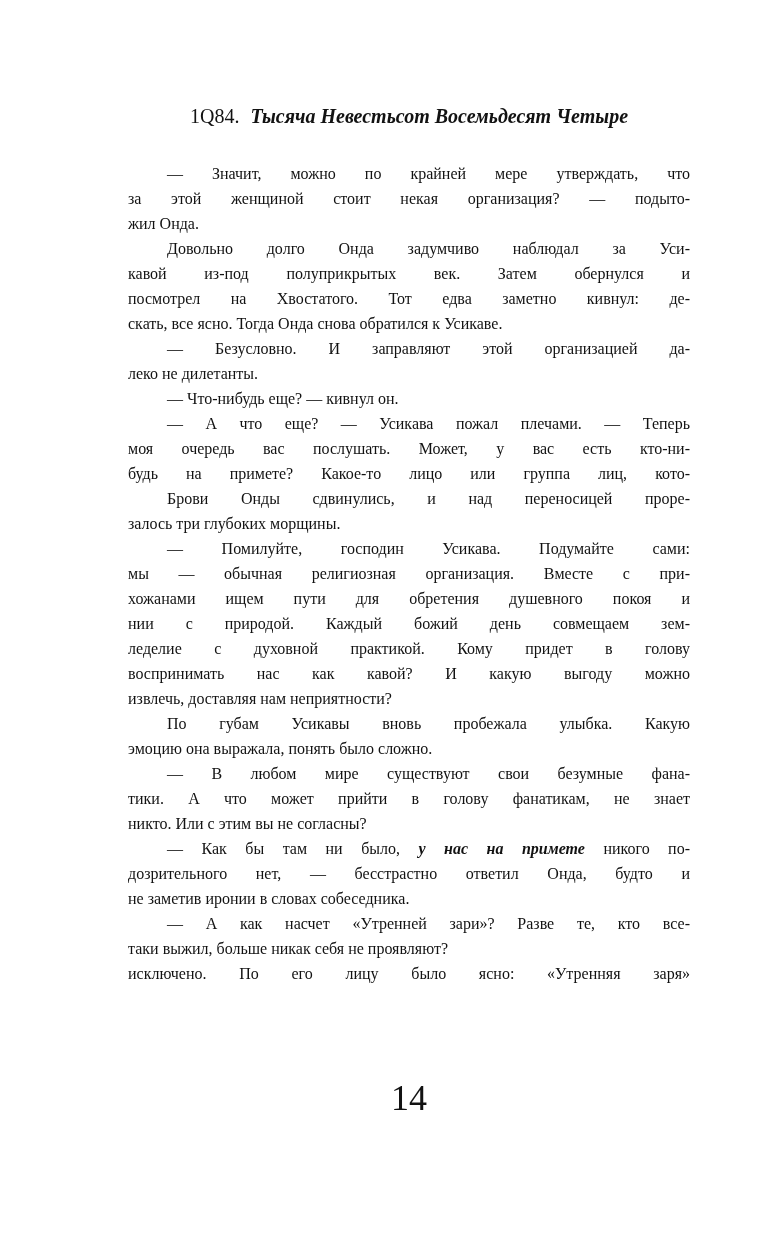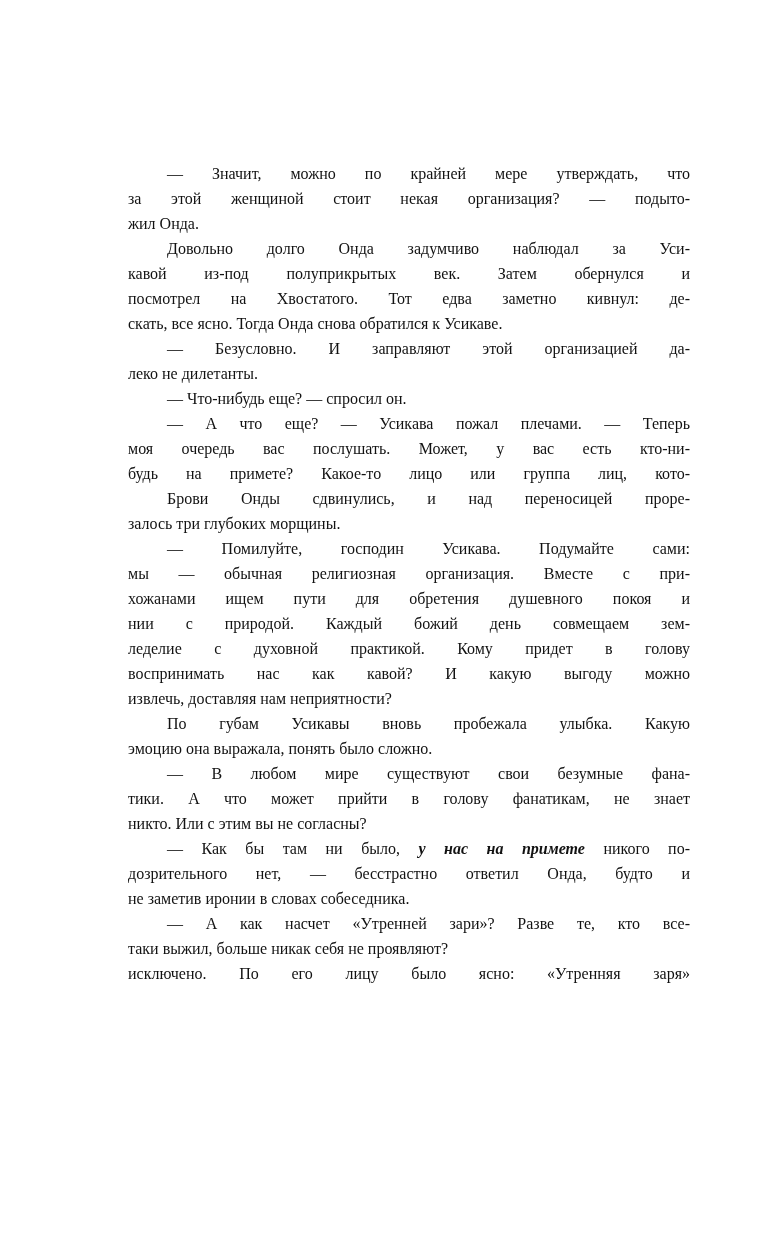--- a/index.html
+++ b/index.html
@@ -60,39 +60,43 @@
     text-align: center;
     font-size: 36px;
     line-height: 40px;
   }
 </style>
 </head>
 <body>
 
 <div class="page">
 
+  <div class="running-head">
+    <span class="title-code">1Q84.</span>
+    <span class="title-ru">Тысяча Невестьсот Восемьдесят Четыре</span>
+  </div>
 
   <div class="text-block" id="text-block">
       <div class="paragraph">
         <div class="line first just">— Значит, можно по крайней мере утверждать, что</div>
         <div class="line just">за этой женщиной стоит некая организация? — подыто-</div>
         <div class="line">жил Онда.</div>
       </div>
       <div class="paragraph">
         <div class="line first just">Довольно долго Онда задумчиво наблюдал за Уси-</div>
         <div class="line just">кавой из-под полуприкрытых век. Затем обернулся и</div>
         <div class="line just">посмотрел на Хвостатого. Тот едва заметно кивнул: де-</div>
         <div class="line">скать, все ясно. Тогда Онда снова обратился к Усикаве.</div>
       </div>
       <div class="paragraph">
         <div class="line first just">— Безусловно. И заправляют этой организацией да-</div>
         <div class="line">леко не дилетанты.</div>
       </div>
       <div class="paragraph">
-        <div class="line first">— Что-нибудь еще? — спросил он.</div>
+        <div class="line first">— Что-нибудь еще? — кивнул он.</div>
       </div>
       <div class="paragraph">
         <div class="line first just">— А что еще? — Усикава пожал плечами. — Теперь</div>
         <div class="line just">моя очередь вас послушать. Может, у вас есть кто-ни-</div>
         <div class="line just">будь на примете? Какое-то лицо или группа лиц, кото-</div>
       </div>
       <div class="paragraph">
         <div class="line first just">Брови Онды сдвинулись, и над переносицей проре-</div>
         <div class="line">залось три глубоких морщины.</div>
       </div>
@@ -121,14 +125,15 @@
       </div>
       <div class="paragraph">
         <div class="line first just">— А как насчет «Утренней зари»? Разве те, кто все-</div>
         <div class="line">таки выжил, больше никак себя не проявляют?</div>
       </div>
       <div class="paragraph">
         <div class="line just">исключено. По его лицу было ясно: «Утренняя заря»</div>
       </div>
     </div>
 
+  <div class="page-number">14</div>
 
 </div>
 
 </body></html>

